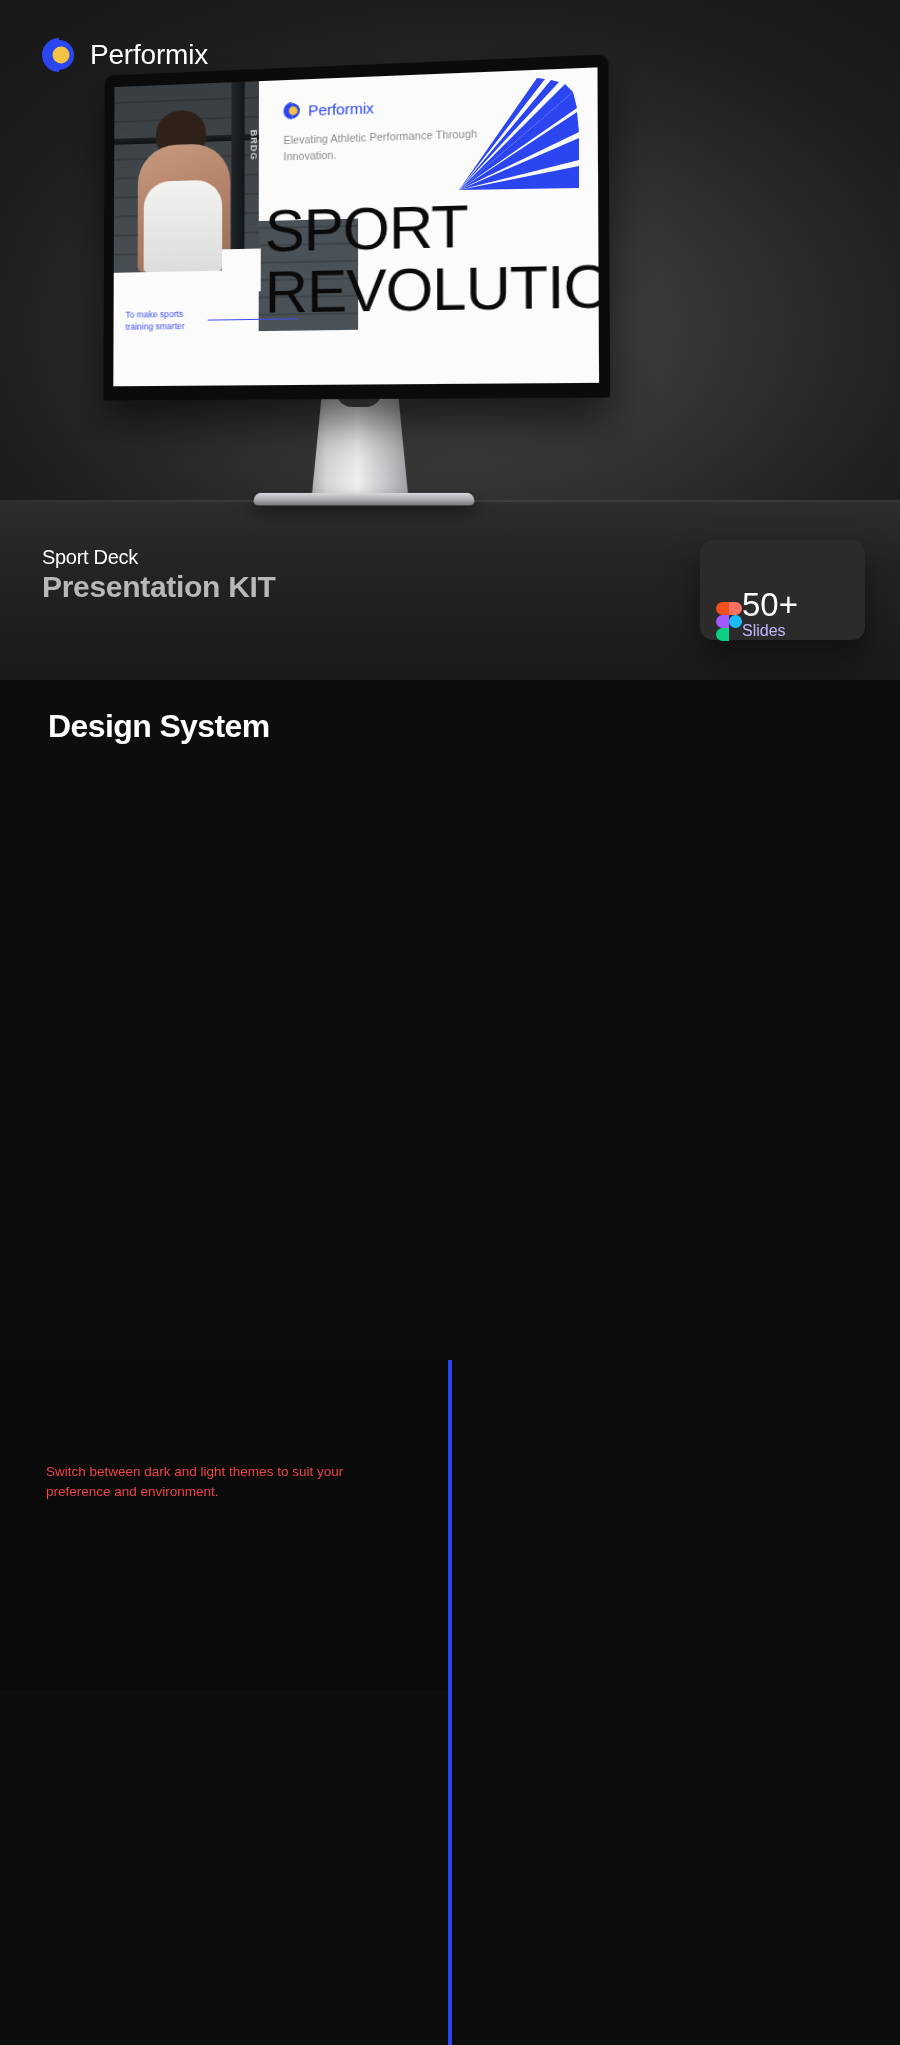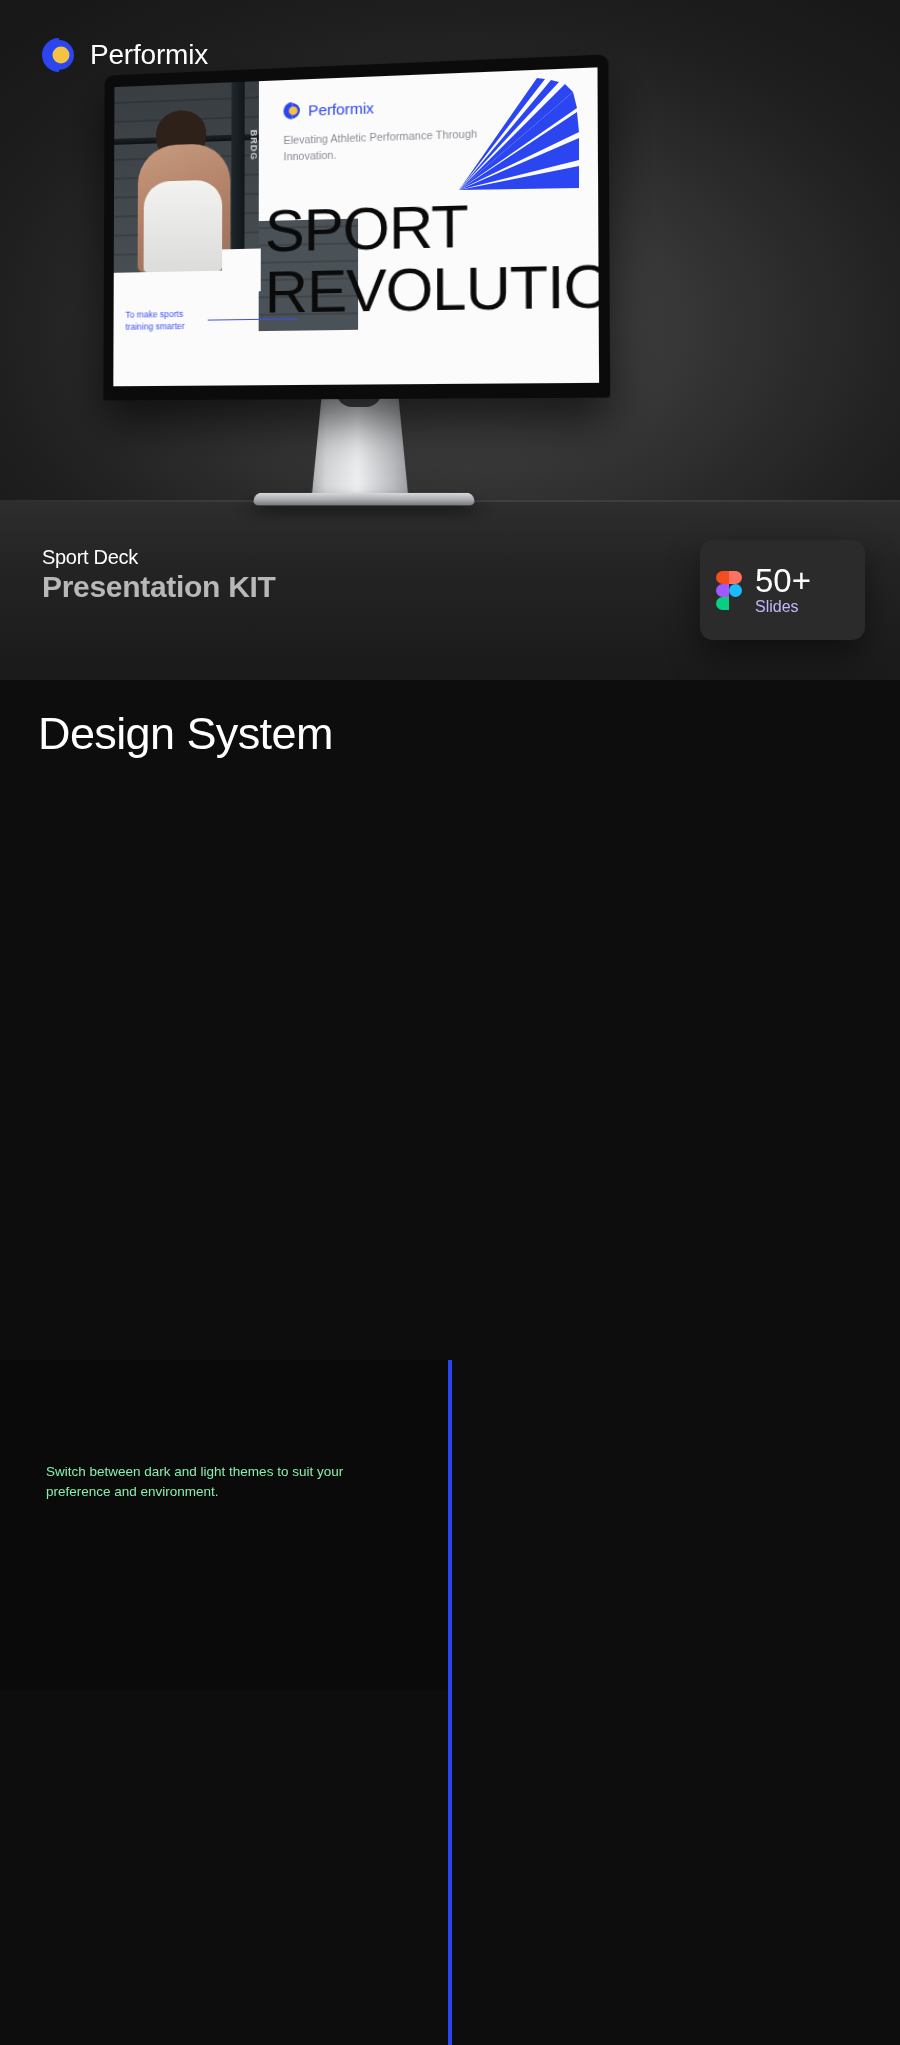--- a/index.html
+++ b/index.html
@@ -116,45 +116,45 @@
   .slide-foot { position:absolute; left:12px; top:222px; display:flex; align-items:center; gap:10px; }
   .slide-foot-txt { font-size:8.5px; line-height:1.45; color:#3d4ef2; width:72px; }
   .slide-foot-line { width:88px; height:1.4px; background:#3d4ef2; }
 
   .hero-kit-title { position:absolute; left:42px; top:545px; z-index:7; }
   .hero-kit-title .l1 { font-size:20px; font-weight:400; color:#ffffff; letter-spacing:-.3px; line-height:1.22;}
   .hero-kit-title .l2 { font-size:30px; font-weight:700; color:#b8b8b8; letter-spacing:-.3px; line-height:1.22;}
 
   .slides-badge {
     position:absolute; left:700px; top:540px; width:165px; height:100px; z-index:8;
-    background:#2b2b2b; border-radius:13px; display:flex; align-items:center; gap:13px;
+    background:#2b2b2b; border-radius:13px; display:flex; align-items:flex-end; 
     padding:0 16px; box-shadow:0 16px 34px rgba(0,0,0,.45);
   }
   .figma-logo { position:relative; width:26px; height:38px; flex:none; }
   .figma-logo i { position:absolute; display:block; width:13px; height:13px; }
   .fg-1 { left:0; top:0; background:#f24e1e; border-radius:7px 0 0 7px; }
   .fg-2 { left:13px; top:0; background:#ff7262; border-radius:0 7px 7px 0; }
   .fg-3 { left:0; top:13px; background:#a259ff; border-radius:7px 0 0 7px; }
   .fg-4 { left:13px; top:13px; background:#1abcfe; border-radius:50%; }
   .fg-5 { left:0; top:26px; background:#0acf83; border-radius:7px 0 0 7px; }
   .badge-num { font-size:33px; font-weight:400; line-height:1; color:#fff; }
   .badge-lbl { font-size:16px; color:#c4b5fd; margin-top:1px; }
 
   .hero-sunburst { position:absolute; left:455px; top:78px; width:125px; height:120px; z-index:5; overflow:hidden;}
 
   
   .ds { position:relative; width:900px; height:680px; background:#0d0d0d; overflow:hidden; }
-  .ds h2 { position:absolute; left:38px; top:28px; font-size:45px; font-weight:400; letter-spacing:-.6px; }
+  .ds h2 { position:absolute; left:48px; top:28px; font-size:32px; font-weight:700; letter-spacing:-.6px; }
   .ds p { position:absolute; left:46px; top:80px; width:450px; font-size:13.5px; line-height:1.45; color:#d8d8d8; }
 
   
   .dl { position:relative; width:900px; height:685px; background:#0d0d0d; overflow:hidden; }
   .dl-left-bg { position:absolute; left:0; top:0; width:448px; height:330px; background:#0a0a0a; }
   .dl-title { position:absolute; left:46px; top:50px; font-size:36px; font-weight:400; letter-spacing:-.6px; }
-  .dl-desc { position:absolute; left:46px; top:102px; width:360px; font-size:13.5px; line-height:1.45; color:#86efac; }
+  .dl-desc { position:absolute; left:46px; top:102px; width:360px; font-size:13.5px; line-height:1.45; color:#ef4444; }
   .dl-divider { position:absolute; left:448px; top:0; width:4px; height:685px; background:#2b46f0; }
 </style>
 </head>
 <body>
 
 <section class="hero">
   <div class="hero-floor"></div>
 
   <div class="brand-row">
     <span class="logo-mark">

